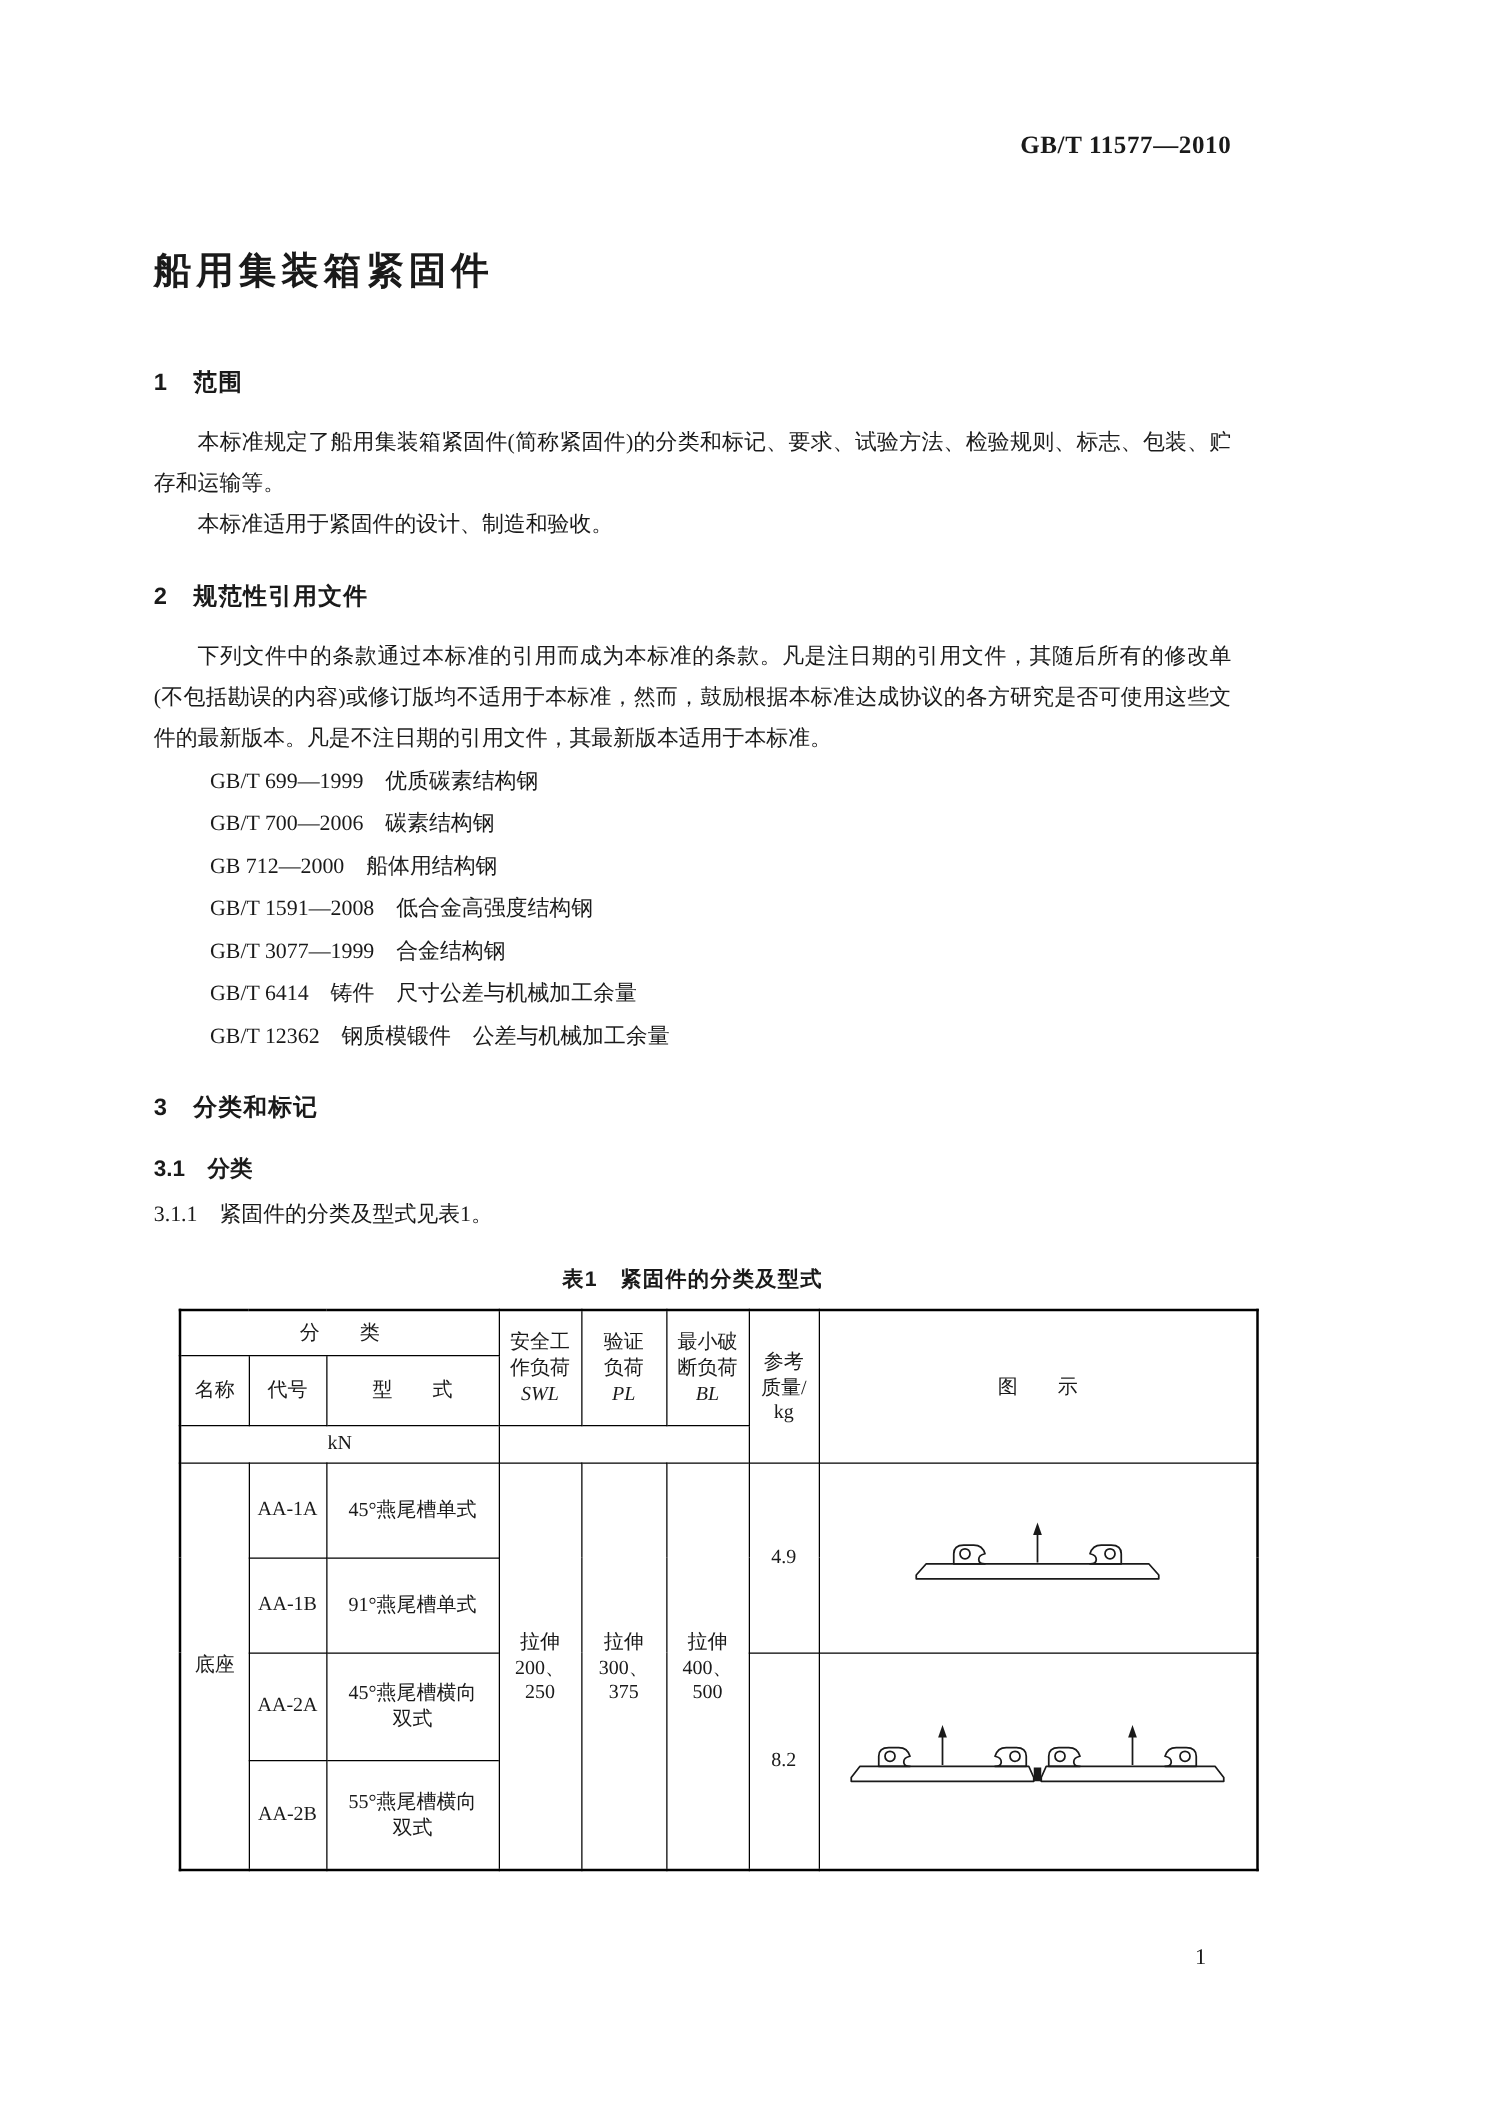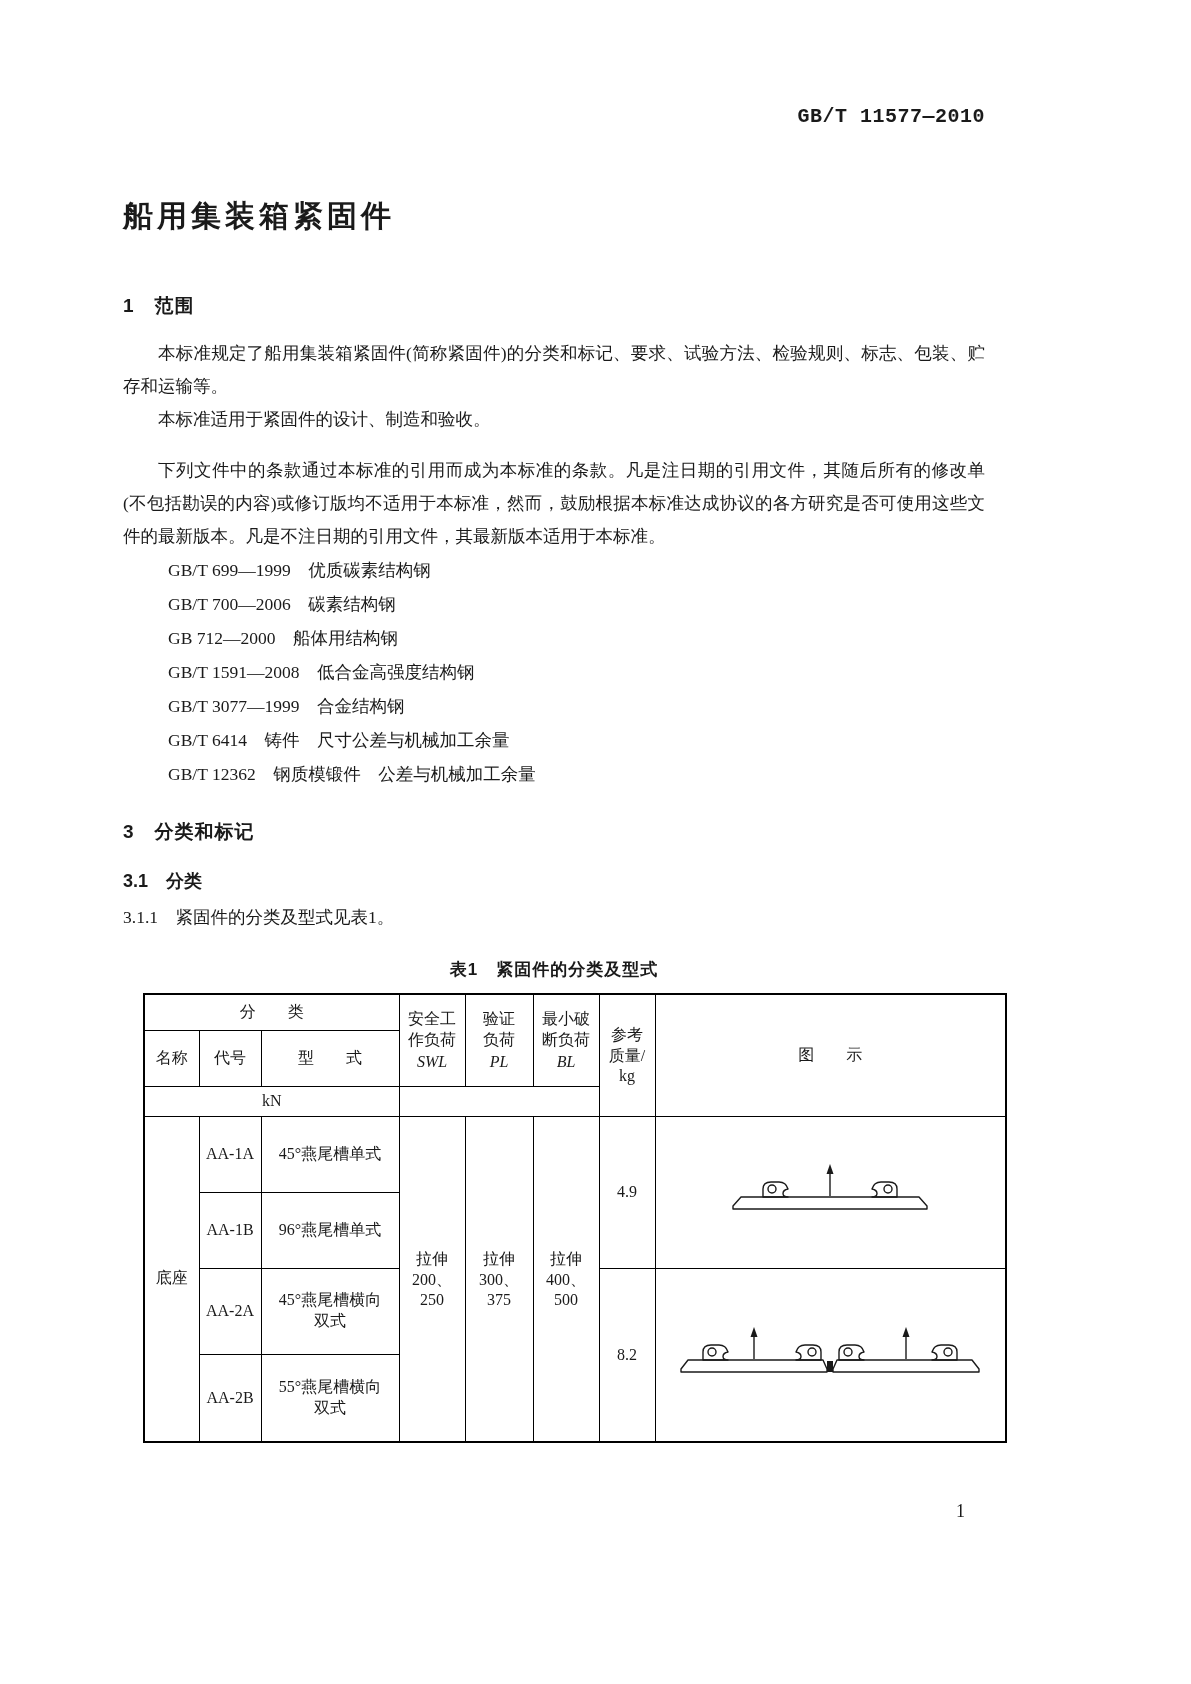--- a/index.html
+++ b/index.html
@@ -1,20 +1,20 @@
 <!DOCTYPE html>
 <html><head>
 <meta charset="utf-8">
 <style>
   html, body { margin:0; padding:0; background:#ffffff; }
   body { width:1191px; font-family:"Liberation Serif", serif; color:#1a1a1a; }
   .page { position:relative; width:1191px; min-height:1684px; background:#fff; overflow:hidden; }
   .content { width:862px; margin-left:123px; padding-top:105px; }
 
-  .header-code { text-align:right; font-family:Liberation Mono, monospace; font-weight:600; font-size:20px; letter-spacing:0.5px; }
+  .header-code { text-align:right; font-family:Liberation Serif, serif; font-weight:600; font-size:20px; letter-spacing:0.5px; }
   .doc-title { margin:68px 0 0; text-align:left; font-family:"Liberation Sans", sans-serif; font-size:30px; font-weight:700; letter-spacing:4px; }
 
   .sec { margin:56px 0 0; font-family:"Liberation Sans", sans-serif; font-size:19px; font-weight:700; letter-spacing:1px; }
   .sec.tight { margin-top:28px; }
   .subsec { margin:24px 0 0; font-family:"Liberation Sans", sans-serif; font-size:18px; font-weight:700; }
 
   .body { margin:18px 0 0; font-size:17.5px; line-height:33px; text-align:justify;font-family:Liberation Serif, serif; }
   .body.follow { margin-top:0; }
   .ind { text-indent:2em; }
 
@@ -45,20 +45,21 @@
   <div class="content">
 
     <div class="header-code">GB/T 11577—2010</div>
 
     <h1 class="doc-title">船用集装箱紧固件</h1>
 
     <h2 class="sec">1　范围</h2>
     <p class="body ind">本标准规定了船用集装箱紧固件(简称紧固件)的分类和标记、要求、试验方法、检验规则、标志、包装、贮存和运输等。</p>
     <p class="body ind follow">本标准适用于紧固件的设计、制造和验收。</p>
 
+    <h2 class="sec tight">2　规范性引用文件</h2>
     <p class="body ind">下列文件中的条款通过本标准的引用而成为本标准的条款。凡是注日期的引用文件，其随后所有的修改单(不包括勘误的内容)或修订版均不适用于本标准，然而，鼓励根据本标准达成协议的各方研究是否可使用这些文件的最新版本。凡是不注日期的引用文件，其最新版本适用于本标准。</p>
     <div class="refs">
       <div class="ref">GB/T 699—1999　优质碳素结构钢</div>
       <div class="ref">GB/T 700—2006　碳素结构钢</div>
       <div class="ref">GB 712—2000　船体用结构钢</div>
       <div class="ref">GB/T 1591—2008　低合金高强度结构钢</div>
       <div class="ref">GB/T 3077—1999　合金结构钢</div>
       <div class="ref">GB/T 6414　铸件　尺寸公差与机械加工余量</div>
       <div class="ref">GB/T 12362　钢质模锻件　公差与机械加工余量</div>
     </div>
@@ -139,21 +140,21 @@
                   <circle cx="9" cy="7" r="4"></circle>
                 </g>
                 <line x1="105" y1="12" x2="105" y2="35"></line>
               </g>
               <polygon points="105,3 101.5,13 108.5,13" fill="#1a1a1a"></polygon>
             </svg>
           </td>
         </tr>
         <tr style="height:76px">
           <td>AA-1B</td>
-          <td class="type">96°燕尾槽单式</td>
+          <td class="type">91°燕尾槽单式</td>
         </tr>
         <tr style="height:86px">
           <td>AA-2A</td>
           <td class="type">45°燕尾槽横向
 双式</td>
           <td rowspan="2" class="mass">8.2</td>
           <td rowspan="2" class="fig">
             <svg width="306" height="58" viewBox="0 0 306 58">
               <g fill="none" stroke="#1a1a1a" stroke-width="1.4" stroke-linejoin="round">
                 <path d="M4 45 L11 36 L146 36 L150 45 L150 48 L4 48 Z"></path>

